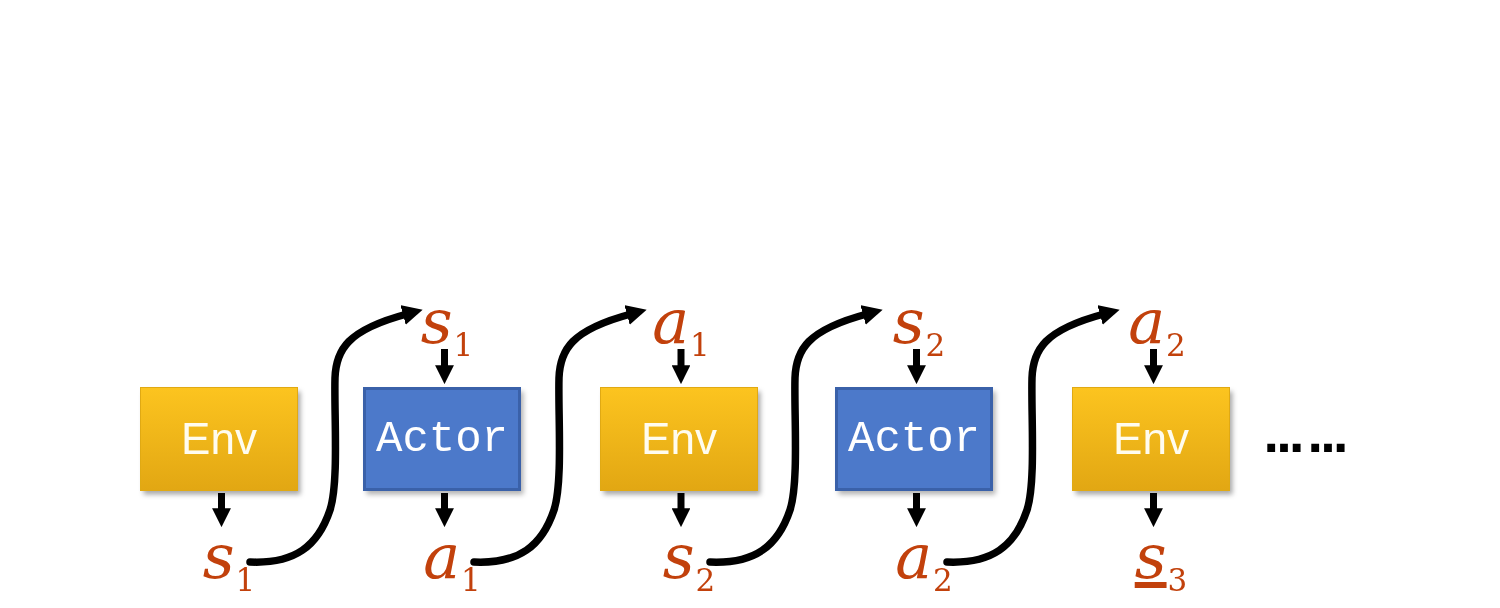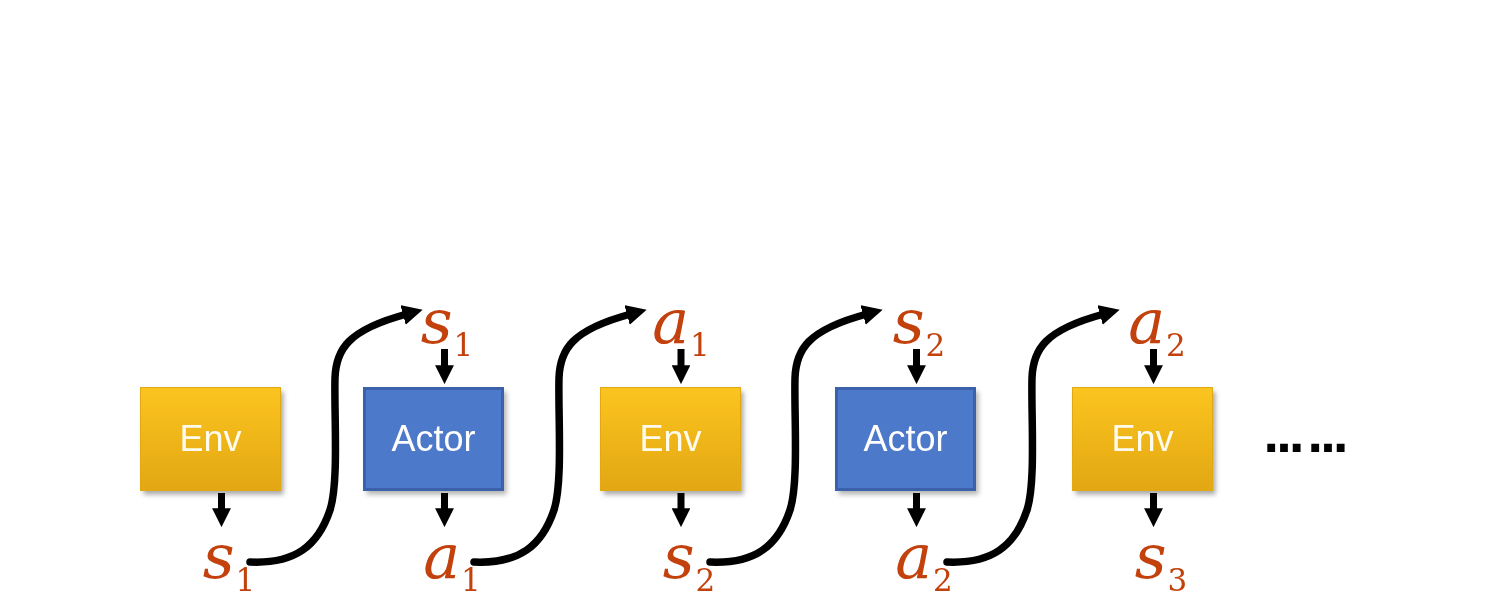--- a/index.html
+++ b/index.html
@@ -23,37 +23,38 @@
   }
 
   .arrows-layer { position: absolute; left: 0; top: 0; width: 1500px; height: 608px; }
   .arrow-line { stroke: var(--arrow, #000); stroke-width: 7px; fill: none; }
   .arrow-curve { stroke: var(--arrow, #000); stroke-width: 7.5px; fill: none; stroke-linecap: round; }
   .ah-fill { fill: var(--arrow, #000); }
 
   .box {
     position: absolute;
     top: 387px;
-    width: 141px; height: 104px;
+    width: 158px; height: 104px;
     box-sizing: border-box;
     display: flex; align-items: center; justify-content: center;
-    font-size: 36px;
+    font-size: 44px;
     line-height: 1;
   }
   .box.env {
     background: linear-gradient(180deg, var(--env_fill_top, #FCC41F), var(--env_fill_bottom, #E2A713));
     border: 1px solid var(--env_border, #E5AE14);
     color: var(--env_text, #FFFCEF);
     box-shadow: 2.5px 3.5px 5px rgba(0,0,0,0.35);
   }
   .box.actor {
     background: var(--actor_fill, #4C79CA);
     border: 3px solid var(--actor_border, #3A61A9);
     color: var(--actor_text, #FFFFFF);
     box-shadow: 2.5px 3.5px 5px rgba(0,0,0,0.30);
+    font-family: Liberation Mono, monospace;
   }
   .b1 { left: 140px; }
   .b2 { left: 363px; }
   .b3 { left: 600px; }
   .b4 { left: 835px; }
   .b5 { left: 1072px; }
 
   .mlabel {
     position: absolute;
     transform: translateX(-50%);
@@ -75,21 +76,21 @@
   .mlabel.top { top: 286px; }
   .mlabel.bottom { top: 521px; }
   .t1 { left: 447px; }
   .t2 { left: 681px; }
   .t3 { left: 919px; }
   .t4 { left: 1157px; }
   .p1 { left: 229px; }
   .p2 { left: 452px; }
   .p3 { left: 689px; }
   .p4 { left: 924px; }
-  .p5 { left: 1161px; }
+  .p5 { left: 1161px; text-decoration: underline; }
 
   .dots {
     position: absolute;
     left: 1264px; top: 417px;
     font-size: 40px;
     font-weight: bold;
     line-height: 40px;
     letter-spacing: 4px;
     color: var(--arrow, #000);
     -webkit-text-stroke: 2.2px var(--arrow, #000);

